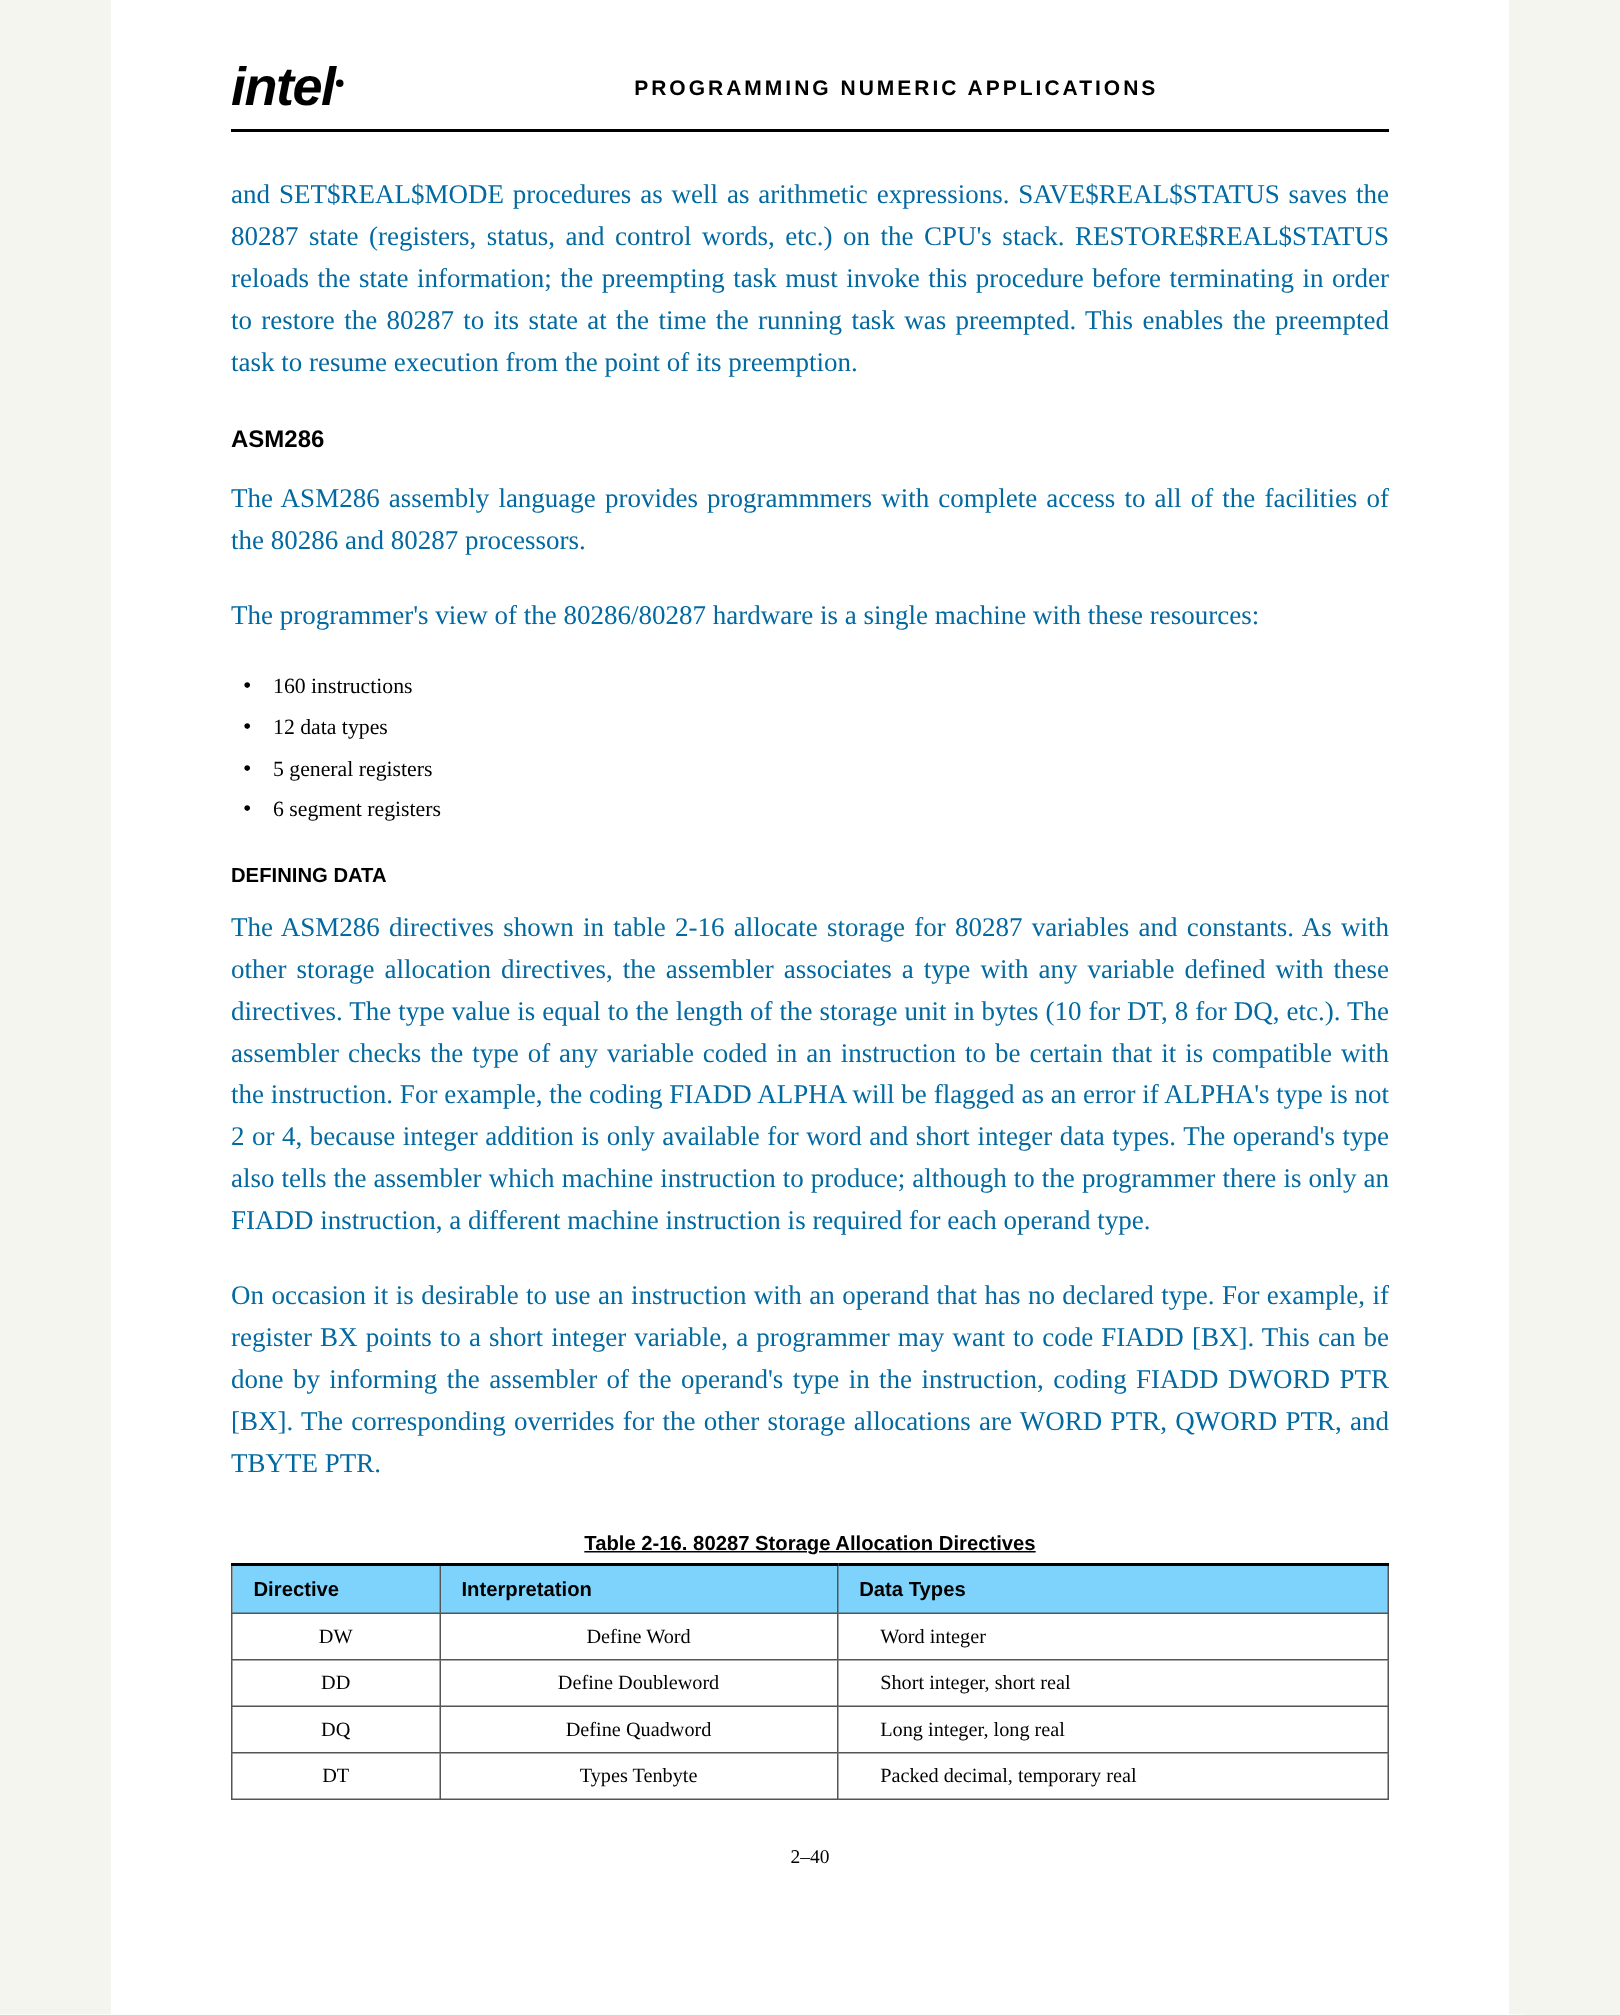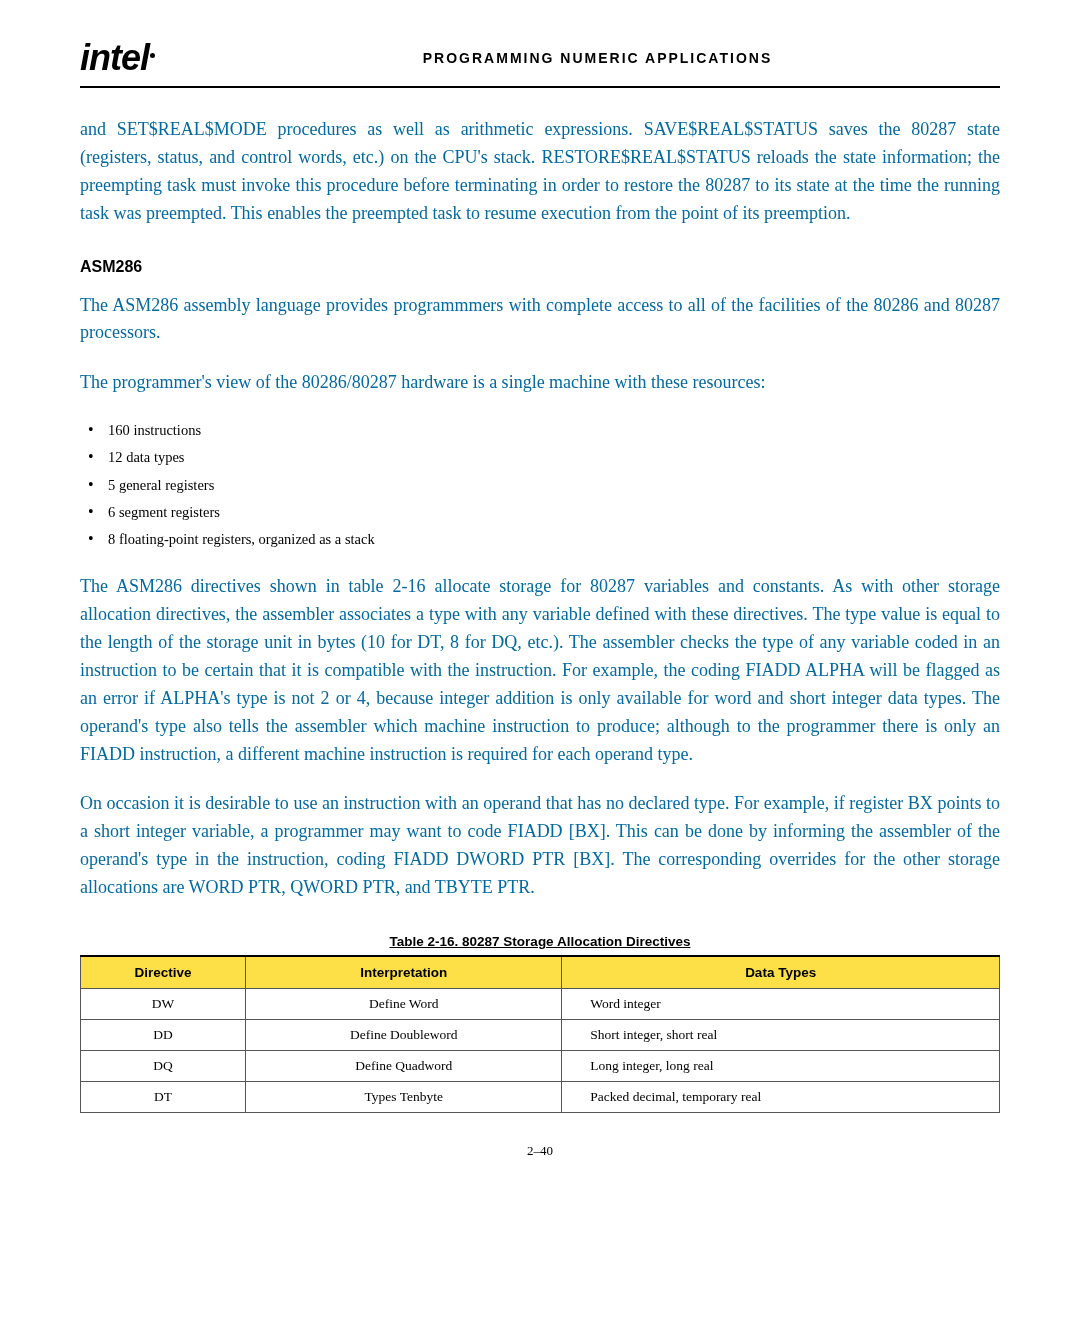--- a/index.html
+++ b/index.html
@@ -11,21 +11,21 @@
     body {
       background: #f5f5f0;
       display: flex;
       justify-content: center;
       align-items: flex-start;
       min-height: 100vh;
       font-family: 'Times New Roman', Times, serif;
     }
 
     .page {
-      width: 1080px;
+      width: 932px;
       min-height: 1343px;
       background: #ffffff;
       padding: 40px 80px 60px 80px;
       position: relative;
     }
 
     
     .header {
       display: flex;
       align-items: center;
@@ -142,22 +142,22 @@
       border-collapse: collapse;
       border: 1.5px solid #555;
     }
 
     .data-table th {
       border: 1.5px solid #555;
       padding: 8px 14px;
       font-family: Arial, sans-serif;
       font-size: 13.5px;
       font-weight: bold;
-      text-align: center;
-      background: #fde047;
+      text-align: left;
+      background: #7dd3fc;
     }
 
     .data-table td {
       border: 1.5px solid #555;
       padding: 7px 28px;
       font-size: 13.5px;
       text-align: center;
       background: #fff;
     }
 
@@ -193,23 +193,23 @@
   <div class="section-heading">ASM286</div>
 
   <p class="body-text">The ASM286 assembly language provides programmmers with complete access to all of the facilities of the 80286 and 80287 processors.</p>
   <p class="body-text">The programmer's view of the 80286/80287 hardware is a single machine with these resources:</p>
 
   <ul class="bullet-list">
     <li>160 instructions</li>
     <li>12 data types</li>
     <li>5 general registers</li>
     <li>6 segment registers</li>
-    <li>8 floating-point registers, organized as a stack</li>
   </ul>
 
+  <div class="subheading">DEFINING DATA</div>
 
   <p class="body-text">The ASM286 directives shown in table 2-16 allocate storage for 80287 variables and constants. As with other storage allocation directives, the assembler associates a type with any variable defined with these directives. The type value is equal to the length of the storage unit in bytes (10 for DT, 8 for DQ, etc.). The assembler checks the type of any variable coded in an instruction to be certain that it is compatible with the instruction. For example, the coding FIADD ALPHA will be flagged as an error if ALPHA's type is not 2 or 4, because integer addition is only available for word and short integer data types. The operand's type also tells the assembler which machine instruction to produce; although to the programmer there is only an FIADD instruction, a different machine instruction is required for each operand type.</p>
   <p class="body-text">On occasion it is desirable to use an instruction with an operand that has no declared type. For example, if register BX points to a short integer variable, a programmer may want to code FIADD [BX]. This can be done by informing the assembler of the operand's type in the instruction, coding FIADD DWORD PTR [BX]. The corresponding overrides for the other storage allocations are WORD PTR, QWORD PTR, and TBYTE PTR.</p>
 
   <div class="table-container">
     <div class="table-caption">Table 2-16. 80287 Storage Allocation Directives</div>
     <table class="data-table">
       <thead>
         <tr>
           <th>Directive</th>

